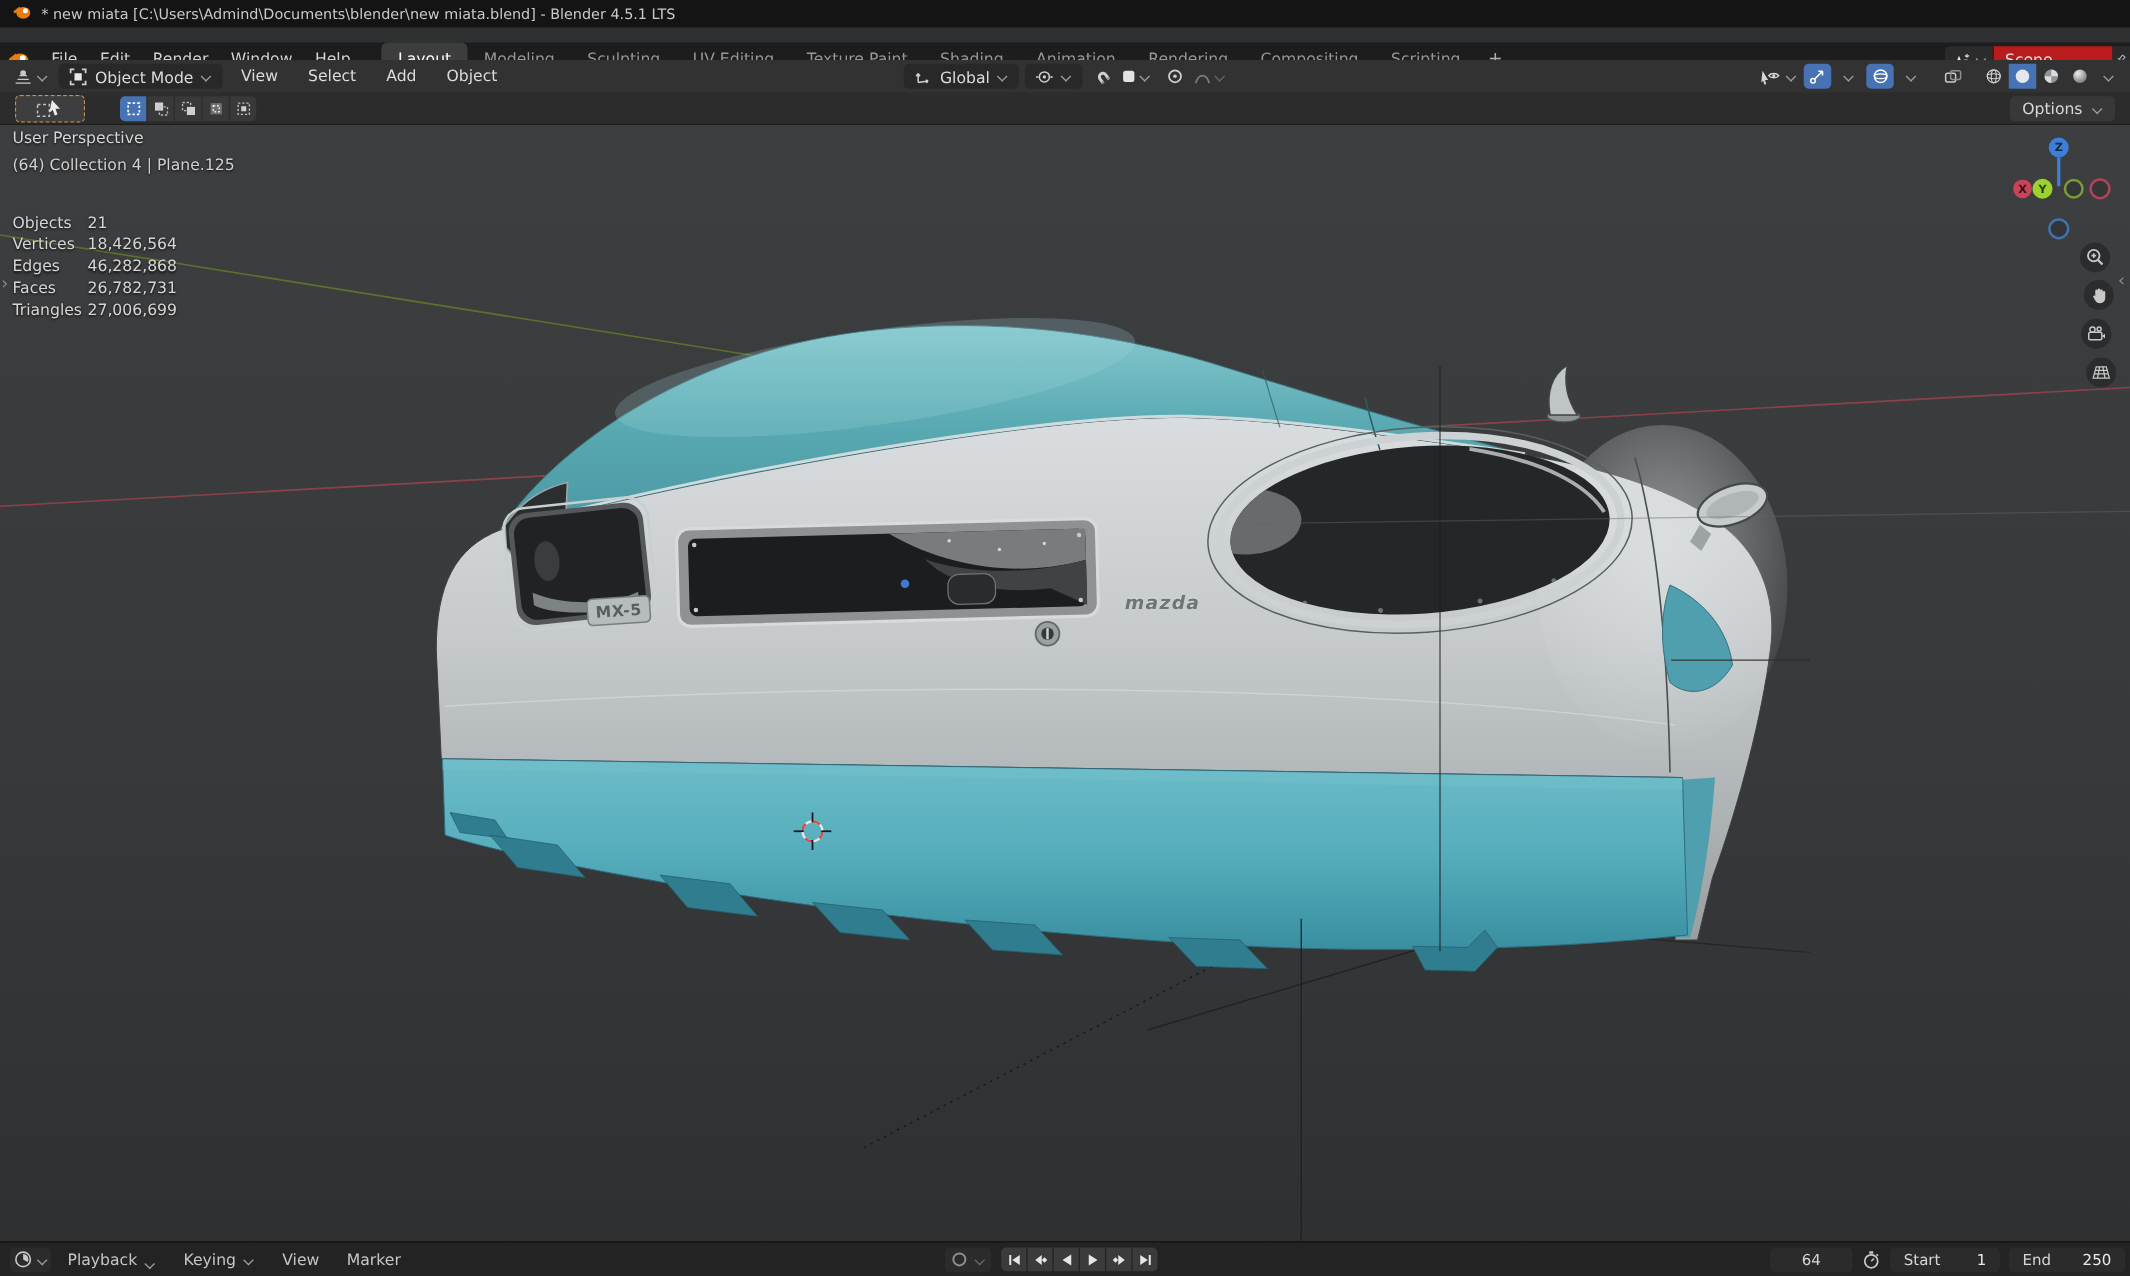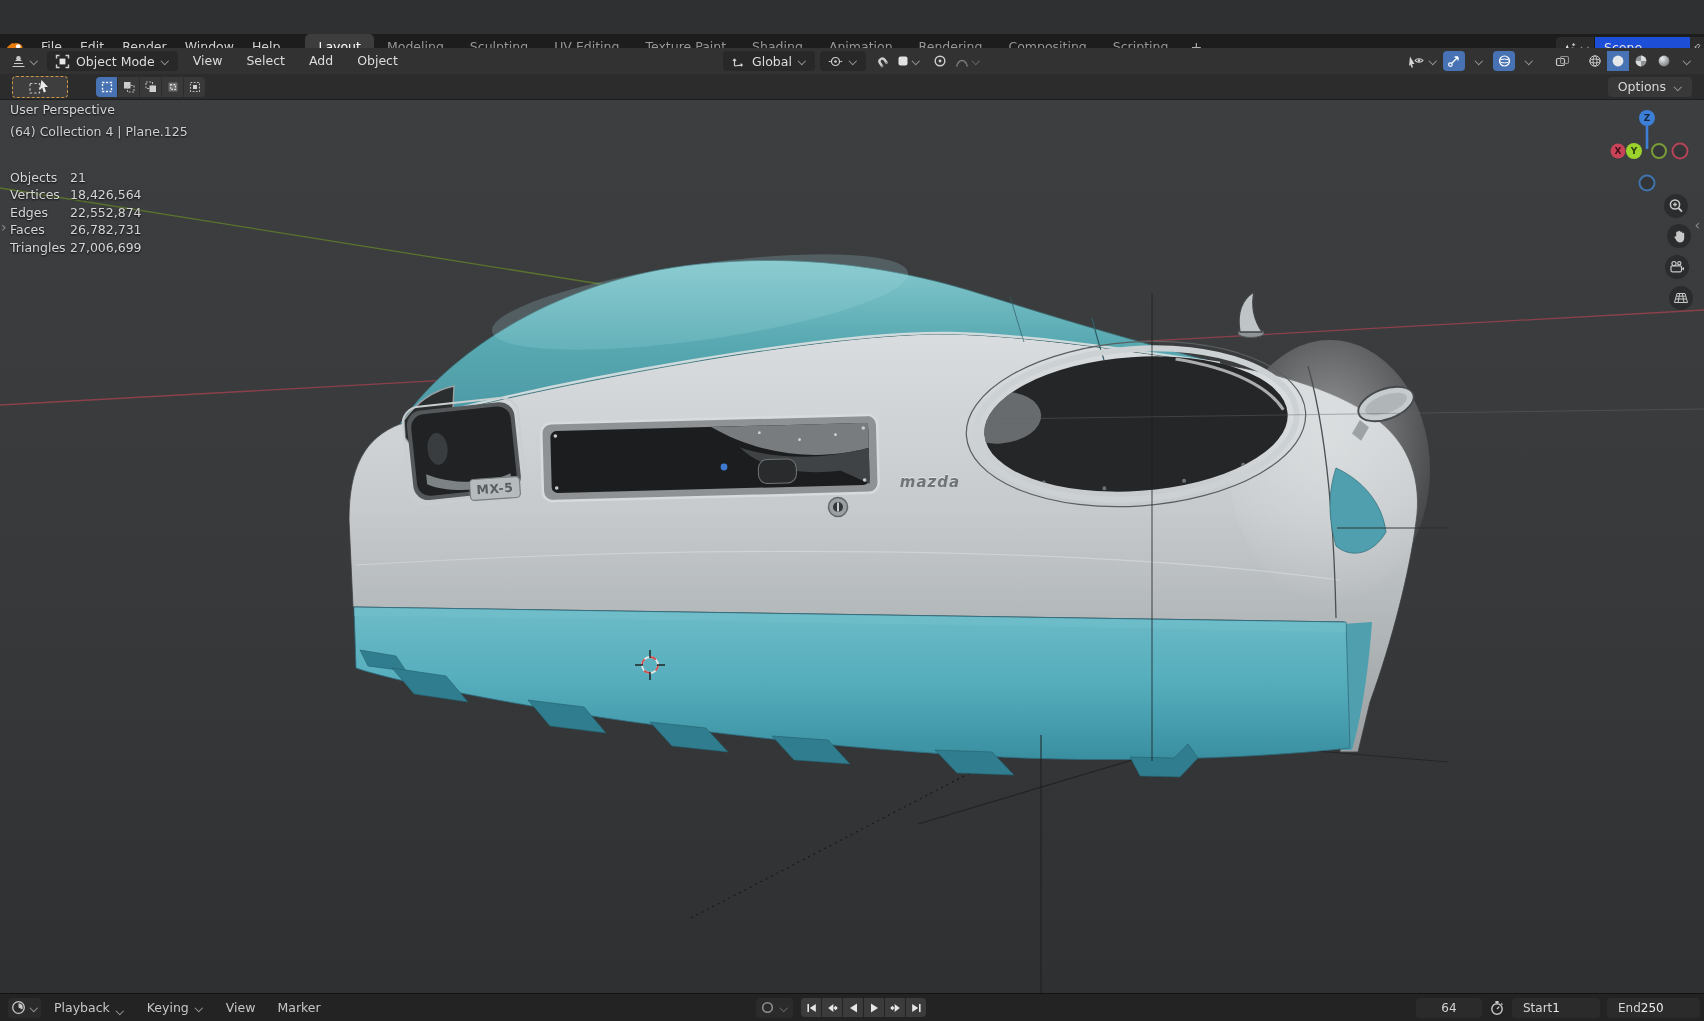--- a/index.html
+++ b/index.html
@@ -13,21 +13,21 @@
   
   .menubar{position:absolute;left:0;top:34px;width:100%;height:26px;background:#1d1d1d;display:flex;align-items:center;padding-left:4px}
   .logo-btn{display:flex;align-items:center;padding:0 8px 0 2px}
   .menu-item{padding:0 9px;font-size:12.5px;color:#d2d2d2;line-height:26px;cursor:default}
   .tabs{display:flex;align-items:flex-end;height:26px;margin-left:16px}
   .tab{padding:0 13px;font-size:12.5px;color:#979797;line-height:26px;border-radius:5px 5px 0 0}
   .tab.active{background:#3d3d3d;color:#ffffff}
   .tab.add{color:#b0b0b0;font-size:14px;padding:0 9px}
   .scene-widget{margin-left:auto;height:26px;display:flex;align-items:center;padding-right:0}
   .scene-chip{display:flex;align-items:center;height:21px;background:#2b2b2b;border-radius:4px 0 0 4px;padding:0 5px;gap:3px}
-  .scene-name{display:flex;align-items:center;height:21px;background:#1d4ed8;border-left:1px solid #191919;padding:0 9px;font-size:12.5px;color:#e2e2e2;min-width:96px}
+  .scene-name{display:flex;align-items:center;height:21px;background:#b91c1c;border-left:1px solid #191919;padding:0 9px;font-size:12.5px;color:#e2e2e2;min-width:96px}
   .scene-pin{display:flex;align-items:center;height:21px;background:#2b2b2b;padding:0 2px;overflow:hidden;width:14px}
 
   
   .hdr{position:absolute;left:0;top:48px;width:100%;height:26px;background:#323232;display:flex;align-items:center;padding:0 8px;font-size:12.5px;color:#dcdcdc}
   .dd{display:flex;align-items:center;gap:6px;background:#282828;border-radius:4px;height:20px;padding:0 8px}
   .hmenu{padding:0 9px;line-height:26px}
   .hdr-left{display:flex;align-items:center;gap:6px}
   .hdr-center{position:absolute;left:723px;display:flex;gap:5px}
   .hdr-right{position:absolute;right:6px;display:flex;align-items:center;gap:3px}
   .ibtn{height:20px;min-width:22px;display:flex;align-items:center;justify-content:center;border-radius:4px;gap:3px;padding:0 3px}
@@ -71,30 +71,38 @@
   .tl-menu{padding:0 9px}
   .tl-center{position:absolute;left:756px;display:flex;align-items:center;gap:8px}
   .autokey{display:flex;align-items:center;background:#2b2b2b;border-radius:4px;height:20px;padding:0 5px;gap:5px}
   .transport{display:flex;gap:1px}
   .tbtn{width:20px;height:19px;background:#3b3b3b;display:flex;align-items:center;justify-content:center}
   .tbtn:first-child{border-radius:4px 0 0 4px}
   .tbtn:last-child{border-radius:0 4px 4px 0}
   .tl-right{position:absolute;right:4px;display:flex;align-items:center;gap:7px}
   .field{height:20px;background:#2b2b2b;border-radius:4px;display:flex;align-items:center;font-size:12px;color:#d5d5d5}
   .frame-field{width:66px;justify-content:center}
-  .range-field{padding:0 11px}
+  .range-field{justify-content:space-between;padding:0 11px}
   .fld-start{width:88px}
   .fld-end{width:93px}
   .fld-val{color:#e9e9e9}
 </style>
 </head>
 <body>
 
 <div class="app">
 
+  <div class="titlebar">
+    <span><svg width="15" height="13" viewBox="0 0 15 13">
+          <path d="M6 3.2 1.2 7" stroke="#e87d0d" stroke-width="2" fill="none"></path>
+          <ellipse cx="8.6" cy="7.2" rx="5.6" ry="4.7" fill="#e87d0d"></ellipse>
+          <circle cx="10.3" cy="5.6" r="2" fill="#fff"></circle>
+        </svg></span>
+    <span>* new miata [C:\Users\Admind\Documents\blender\new miata.blend] - Blender 4.5.1 LTS</span>
+  </div>
 
   <div class="menubar">
     <span class="logo-btn">
         <svg width="18" height="15" viewBox="0 0 15 13">
           <path d="M6 3.2 1.2 7" stroke="#e87d0d" stroke-width="2" fill="none"></path>
           <ellipse cx="8.6" cy="7.2" rx="5.6" ry="4.7" fill="#e87d0d"></ellipse>
           <circle cx="10.3" cy="5.6" r="2" fill="#fff"></circle>
         </svg>
       </span>
     <span class="menu-item">File</span>
@@ -480,21 +488,21 @@
         <div class="stat-row">
             <span class="stat-label">Objects</span>
             <span>21</span>
           </div>
         <div class="stat-row">
             <span class="stat-label">Vertices</span>
             <span>18,426,564</span>
           </div>
         <div class="stat-row">
             <span class="stat-label">Edges</span>
-            <span>22,552,874</span>
+            <span>46,282,868</span>
           </div>
         <div class="stat-row">
             <span class="stat-label">Faces</span>
             <span>26,782,731</span>
           </div>
         <div class="stat-row">
             <span class="stat-label">Triangles</span>
             <span>27,006,699</span>
           </div>
       </div>

